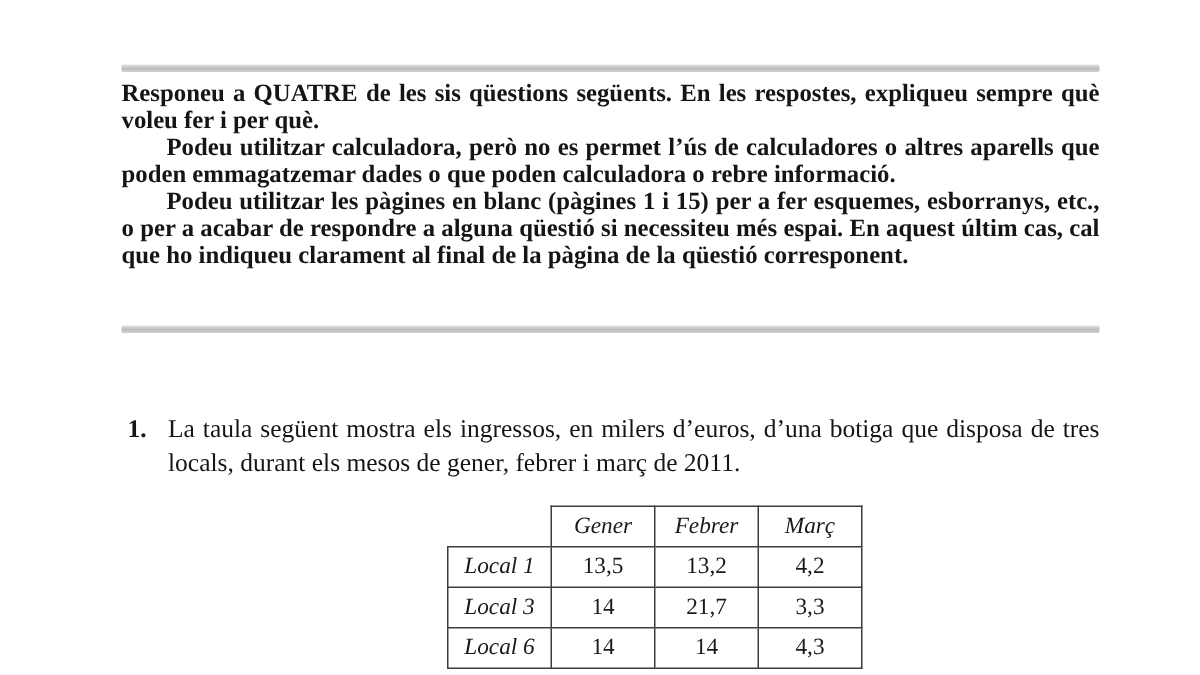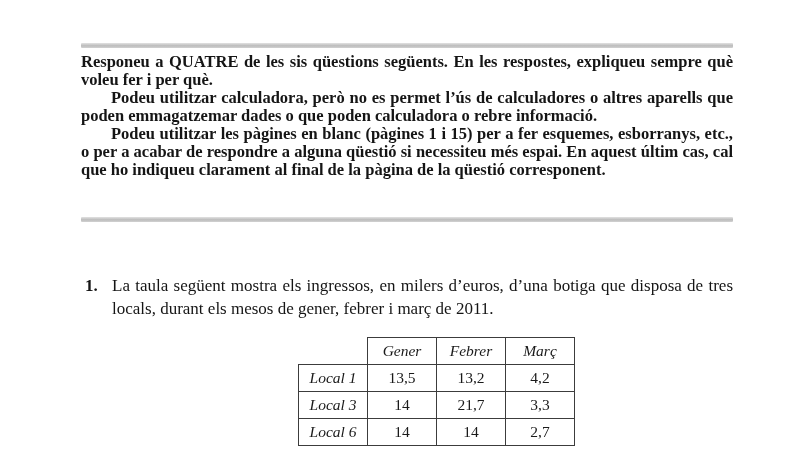--- a/index.html
+++ b/index.html
@@ -121,18 +121,18 @@
       <tr>
         <td class="rowlabel">Local 3</td>
         <td>14</td>
         <td>21,7</td>
         <td>3,3</td>
       </tr>
       <tr>
         <td class="rowlabel">Local 6</td>
         <td>14</td>
         <td>14</td>
-        <td>2,7</td>
+        <td>4,3</td>
       </tr>
     </tbody>
   </table>
 
 </div>
 
 </body></html>

